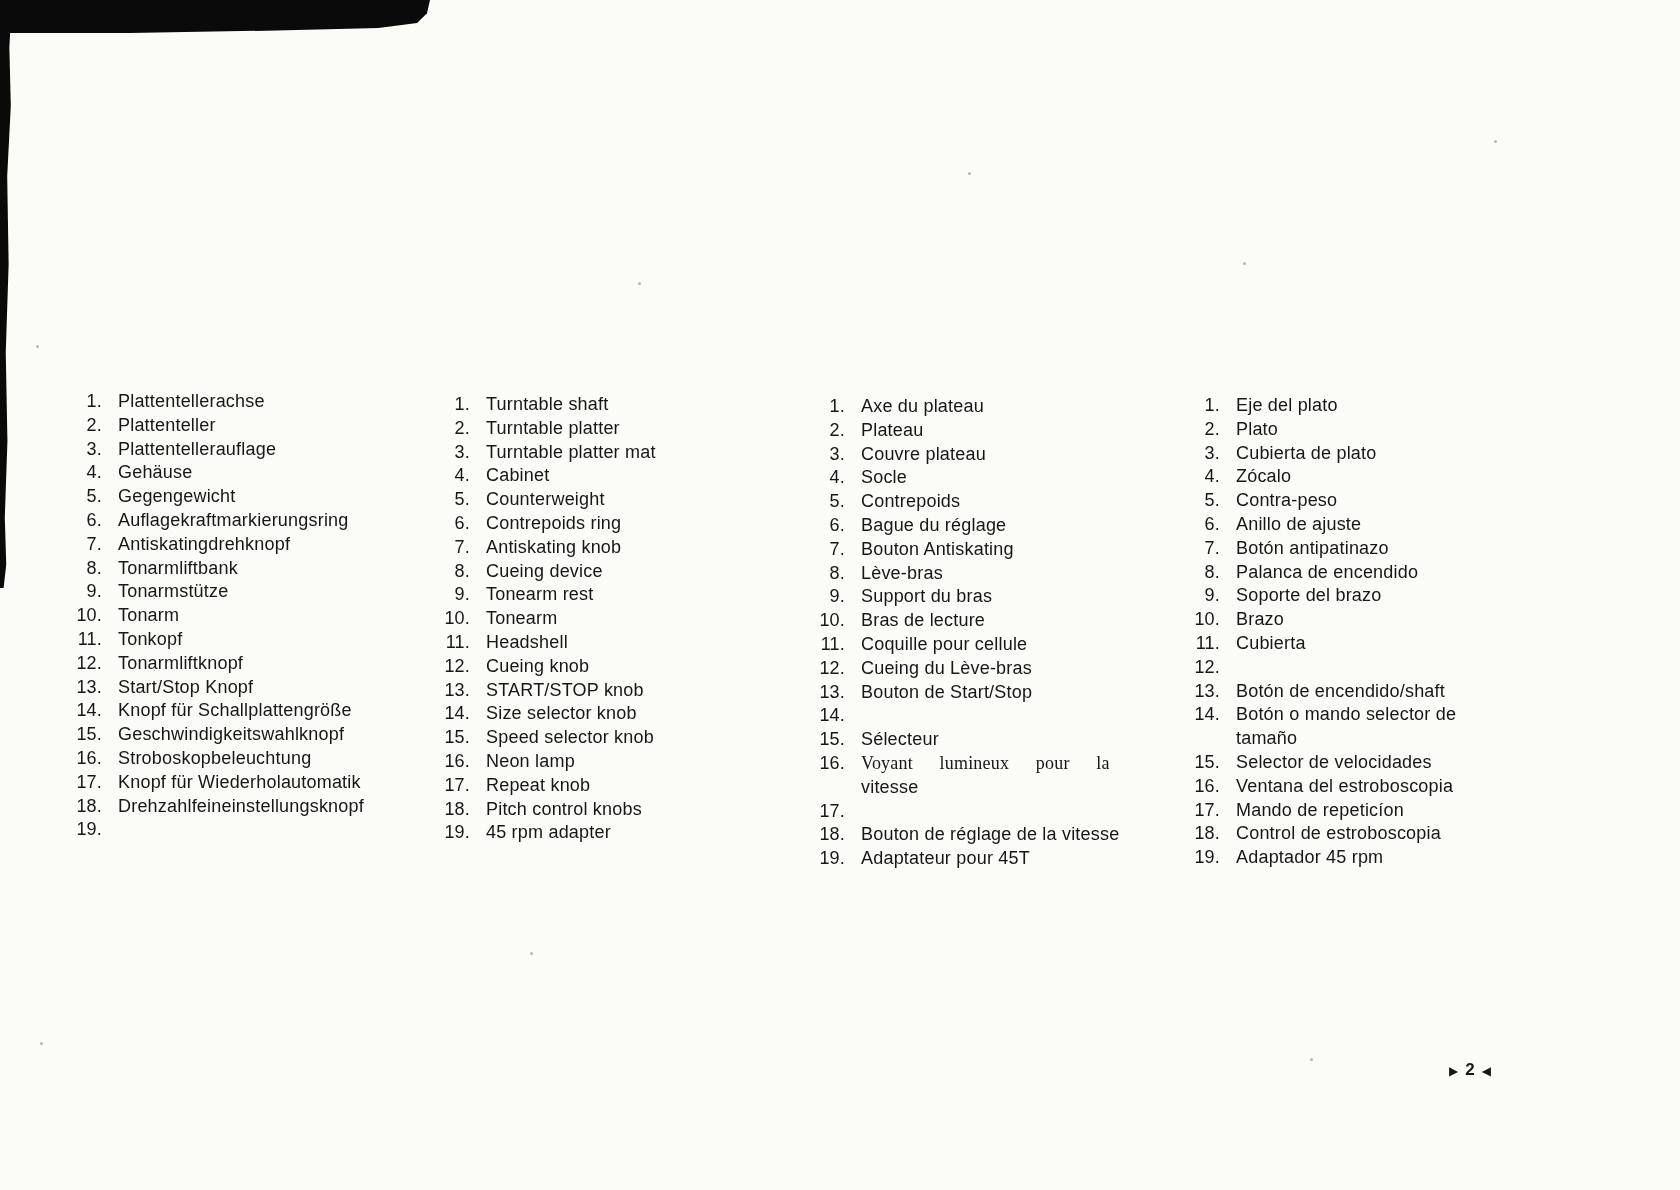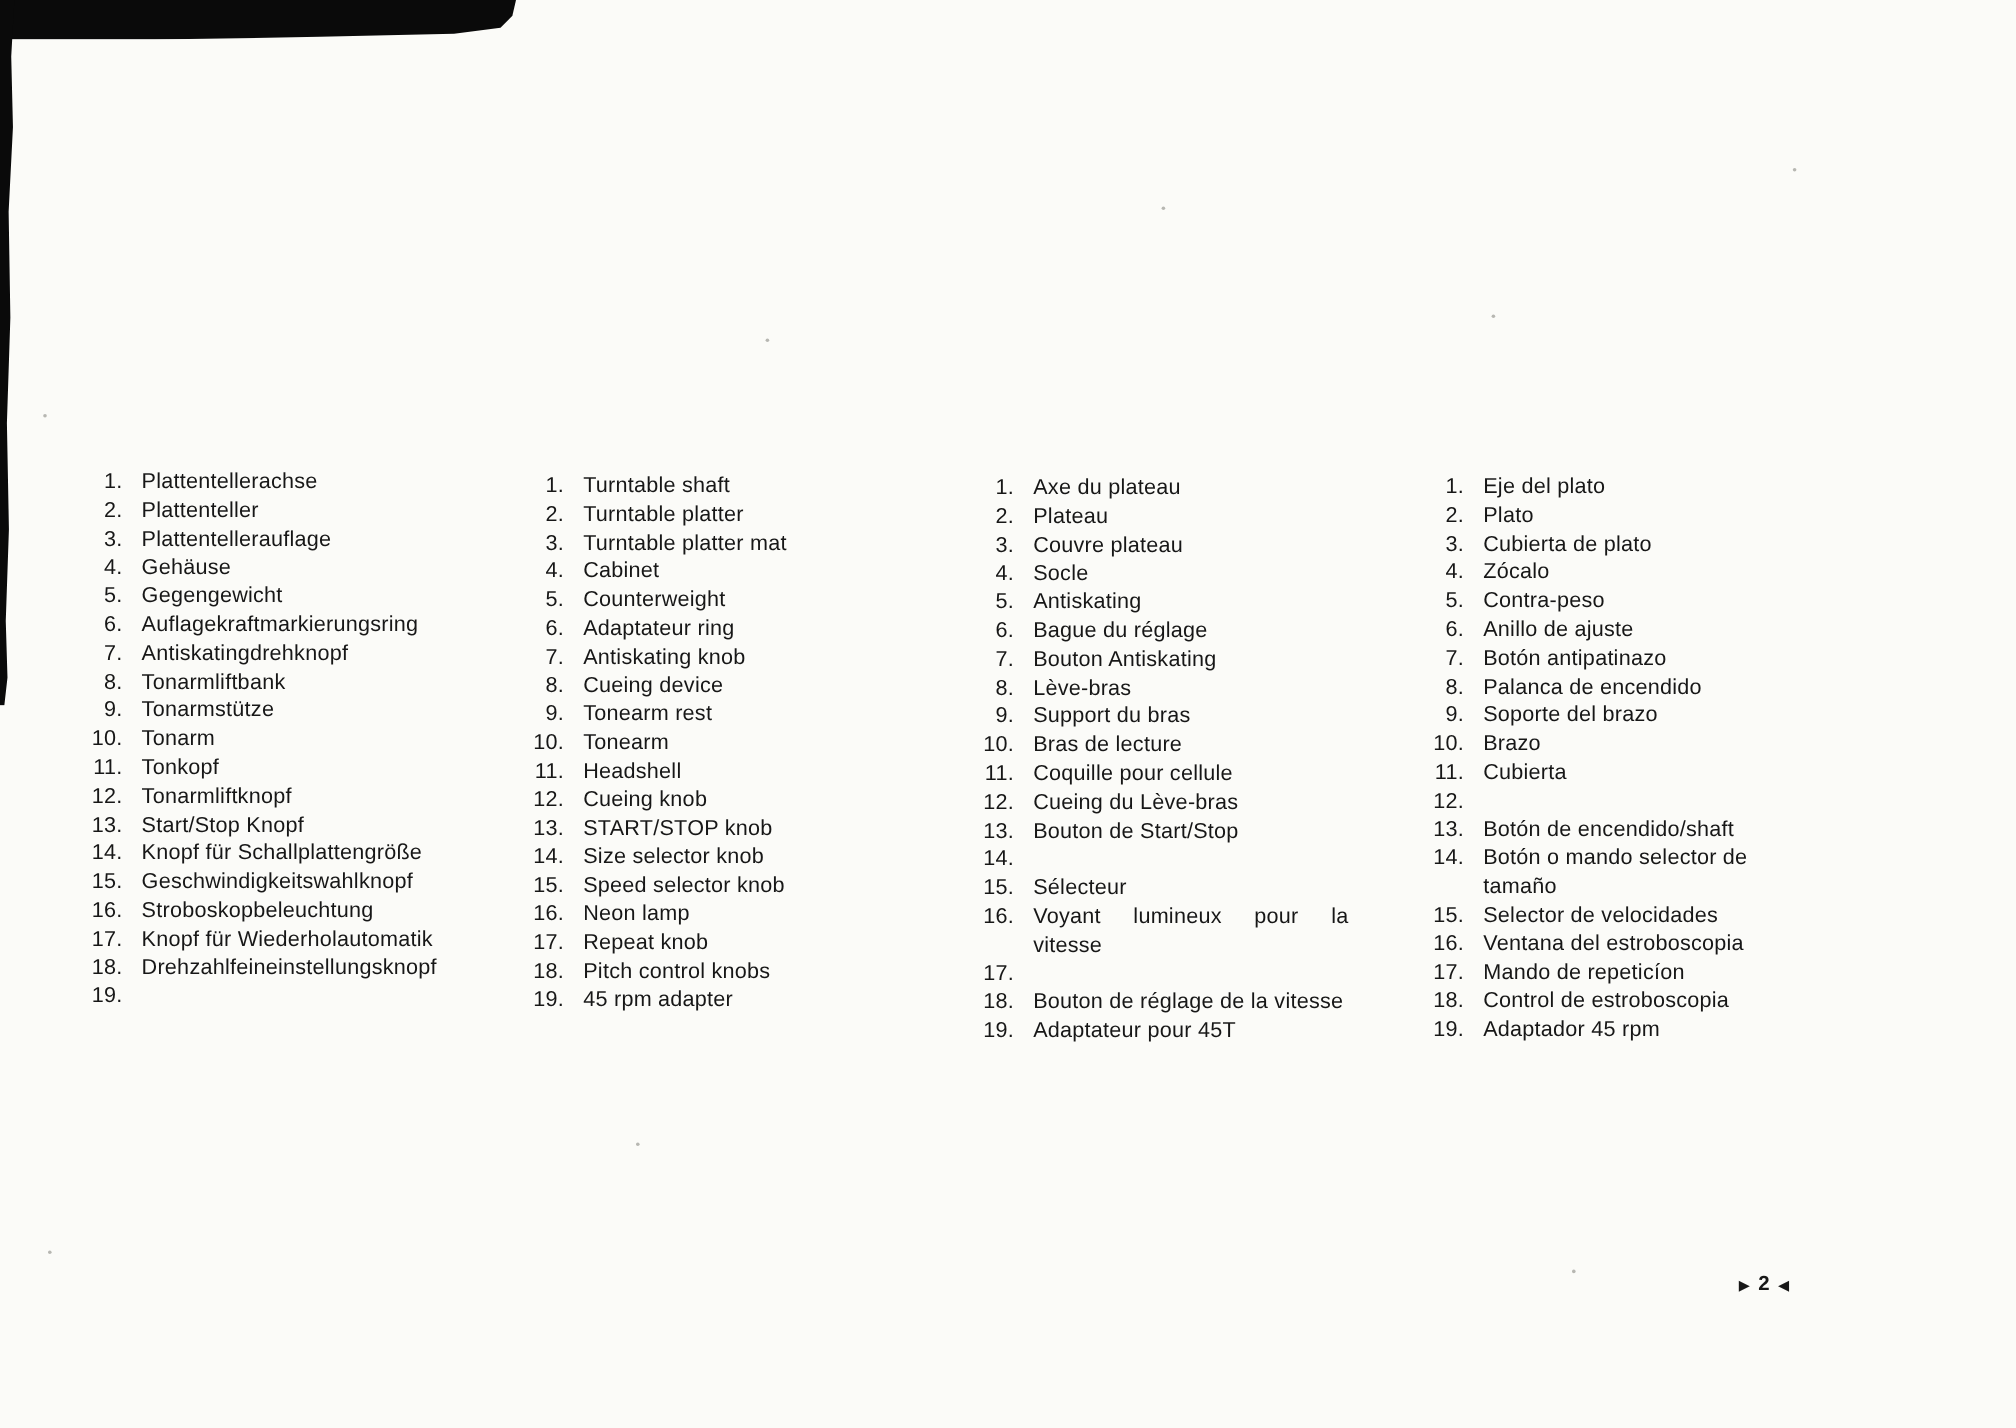--- a/index.html
+++ b/index.html
@@ -212,21 +212,21 @@
       </li>
       <li>
         <span class="num">5.</span>
         <span class="txt">
           <div class="line">Counterweight</div>
         </span>
       </li>
       <li>
         <span class="num">6.</span>
         <span class="txt">
-          <div class="line">Adaptateur ring</div>
+          <div class="line">Contrepoids ring</div>
         </span>
       </li>
       <li>
         <span class="num">7.</span>
         <span class="txt">
           <div class="line">Antiskating knob</div>
         </span>
       </li>
       <li>
         <span class="num">8.</span>
@@ -324,21 +324,21 @@
       </li>
       <li>
         <span class="num">4.</span>
         <span class="txt">
           <div class="line">Socle</div>
         </span>
       </li>
       <li>
         <span class="num">5.</span>
         <span class="txt">
-          <div class="line">Antiskating</div>
+          <div class="line">Contrepoids</div>
         </span>
       </li>
       <li>
         <span class="num">6.</span>
         <span class="txt">
           <div class="line">Bague du réglage</div>
         </span>
       </li>
       <li>
         <span class="num">7.</span>
@@ -387,21 +387,21 @@
       </li>
       <li>
         <span class="num">15.</span>
         <span class="txt">
           <div class="line">Sélecteur</div>
         </span>
       </li>
       <li>
         <span class="num">16.</span>
         <span class="txt">
-          <div class="line" style="word-spacing: 22px;">Voyant lumineux pour la</div>
+          <div class="line" style="word-spacing: 22px; font-family: Liberation Serif, serif;">Voyant lumineux pour la</div>
           <div class="line">vitesse</div>
         </span>
       </li>
       <li>
         <span class="num">17.</span>
       </li>
       <li>
         <span class="num">18.</span>
         <span class="txt">
           <div class="line">Bouton de réglage de la vitesse</div>

